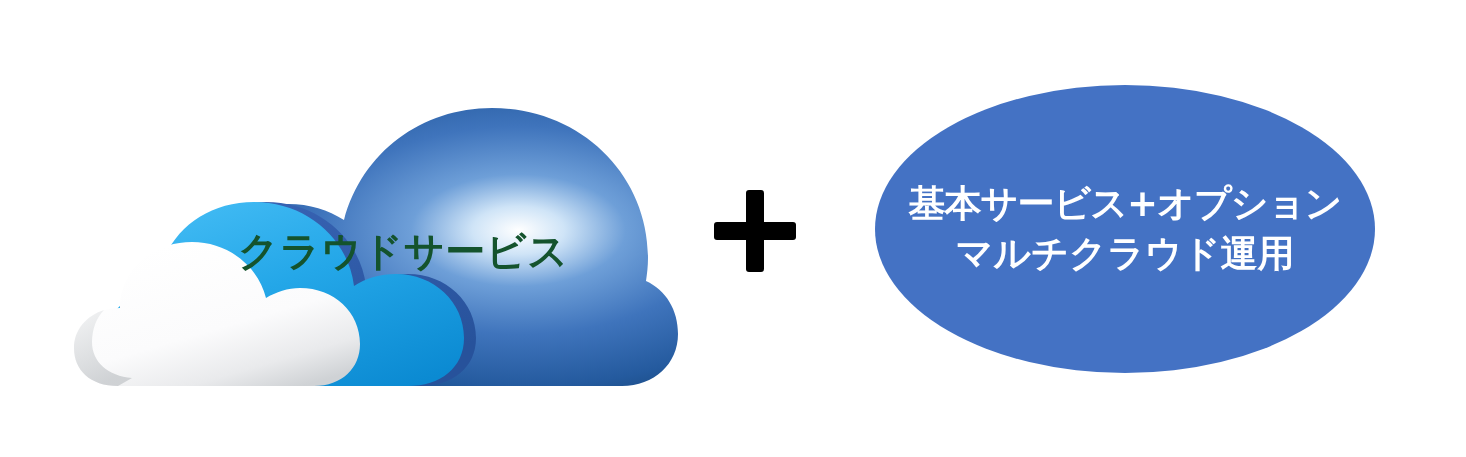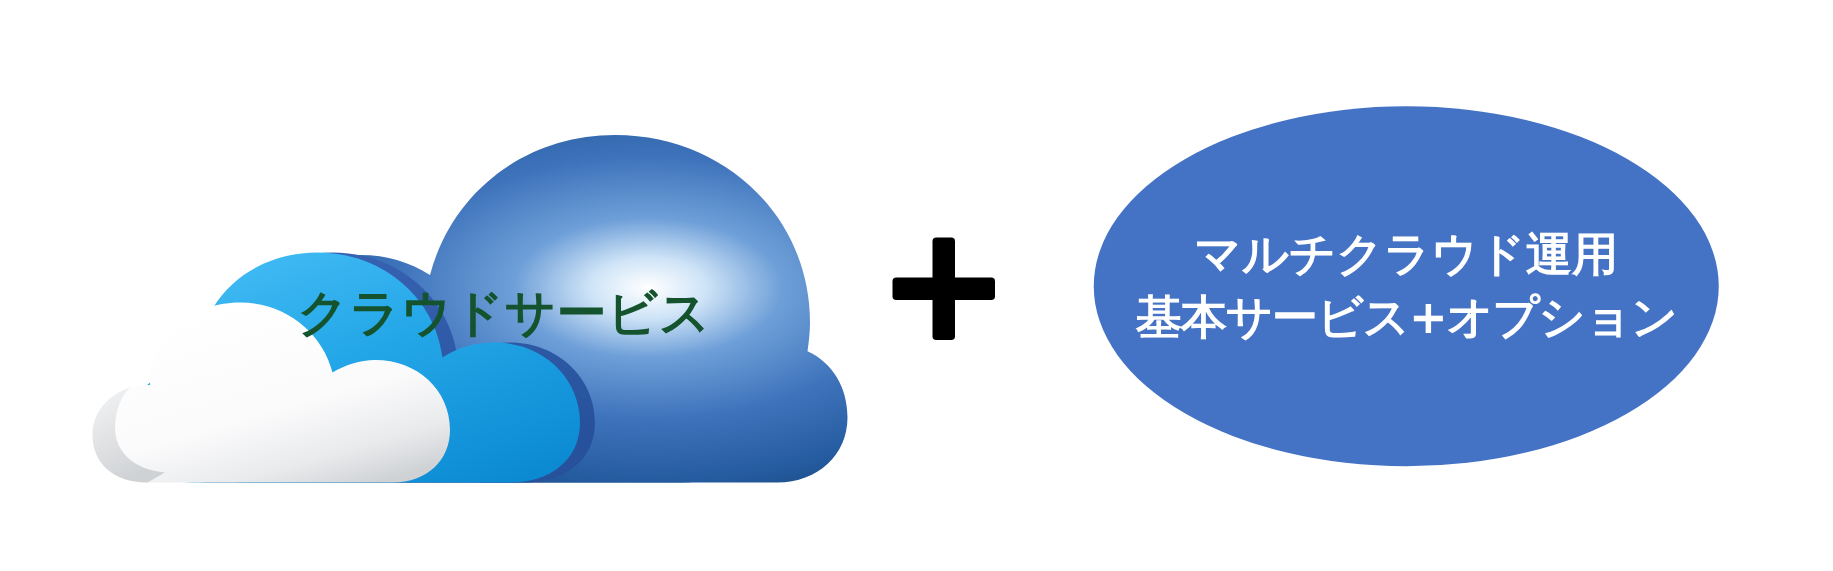--- a/index.html
+++ b/index.html
@@ -228,18 +228,18 @@
     <svg id="plus-svg" viewBox="0 0 86 86" xmlns="http://www.w3.org/2000/svg">
       <g fill="#000000">
         <rect x="34" y="2" width="18" height="82" rx="3" ry="3"></rect>
         <rect x="2" y="34" width="82" height="18" rx="3" ry="3"></rect>
       </g>
     </svg>
   </div>
 
   <div id="ellipse-shape">
     <div id="ellipse-text">
+      <span class="ellipse-line" id="ellipse-line-2">基本サービス+オプション</span>
       <span class="ellipse-line" id="ellipse-line-1">マルチクラウド運用</span>
-      <span class="ellipse-line" id="ellipse-line-2">基本サービス+オプション</span>
     </div>
   </div>
 
 </div>
 
 </body></html>

